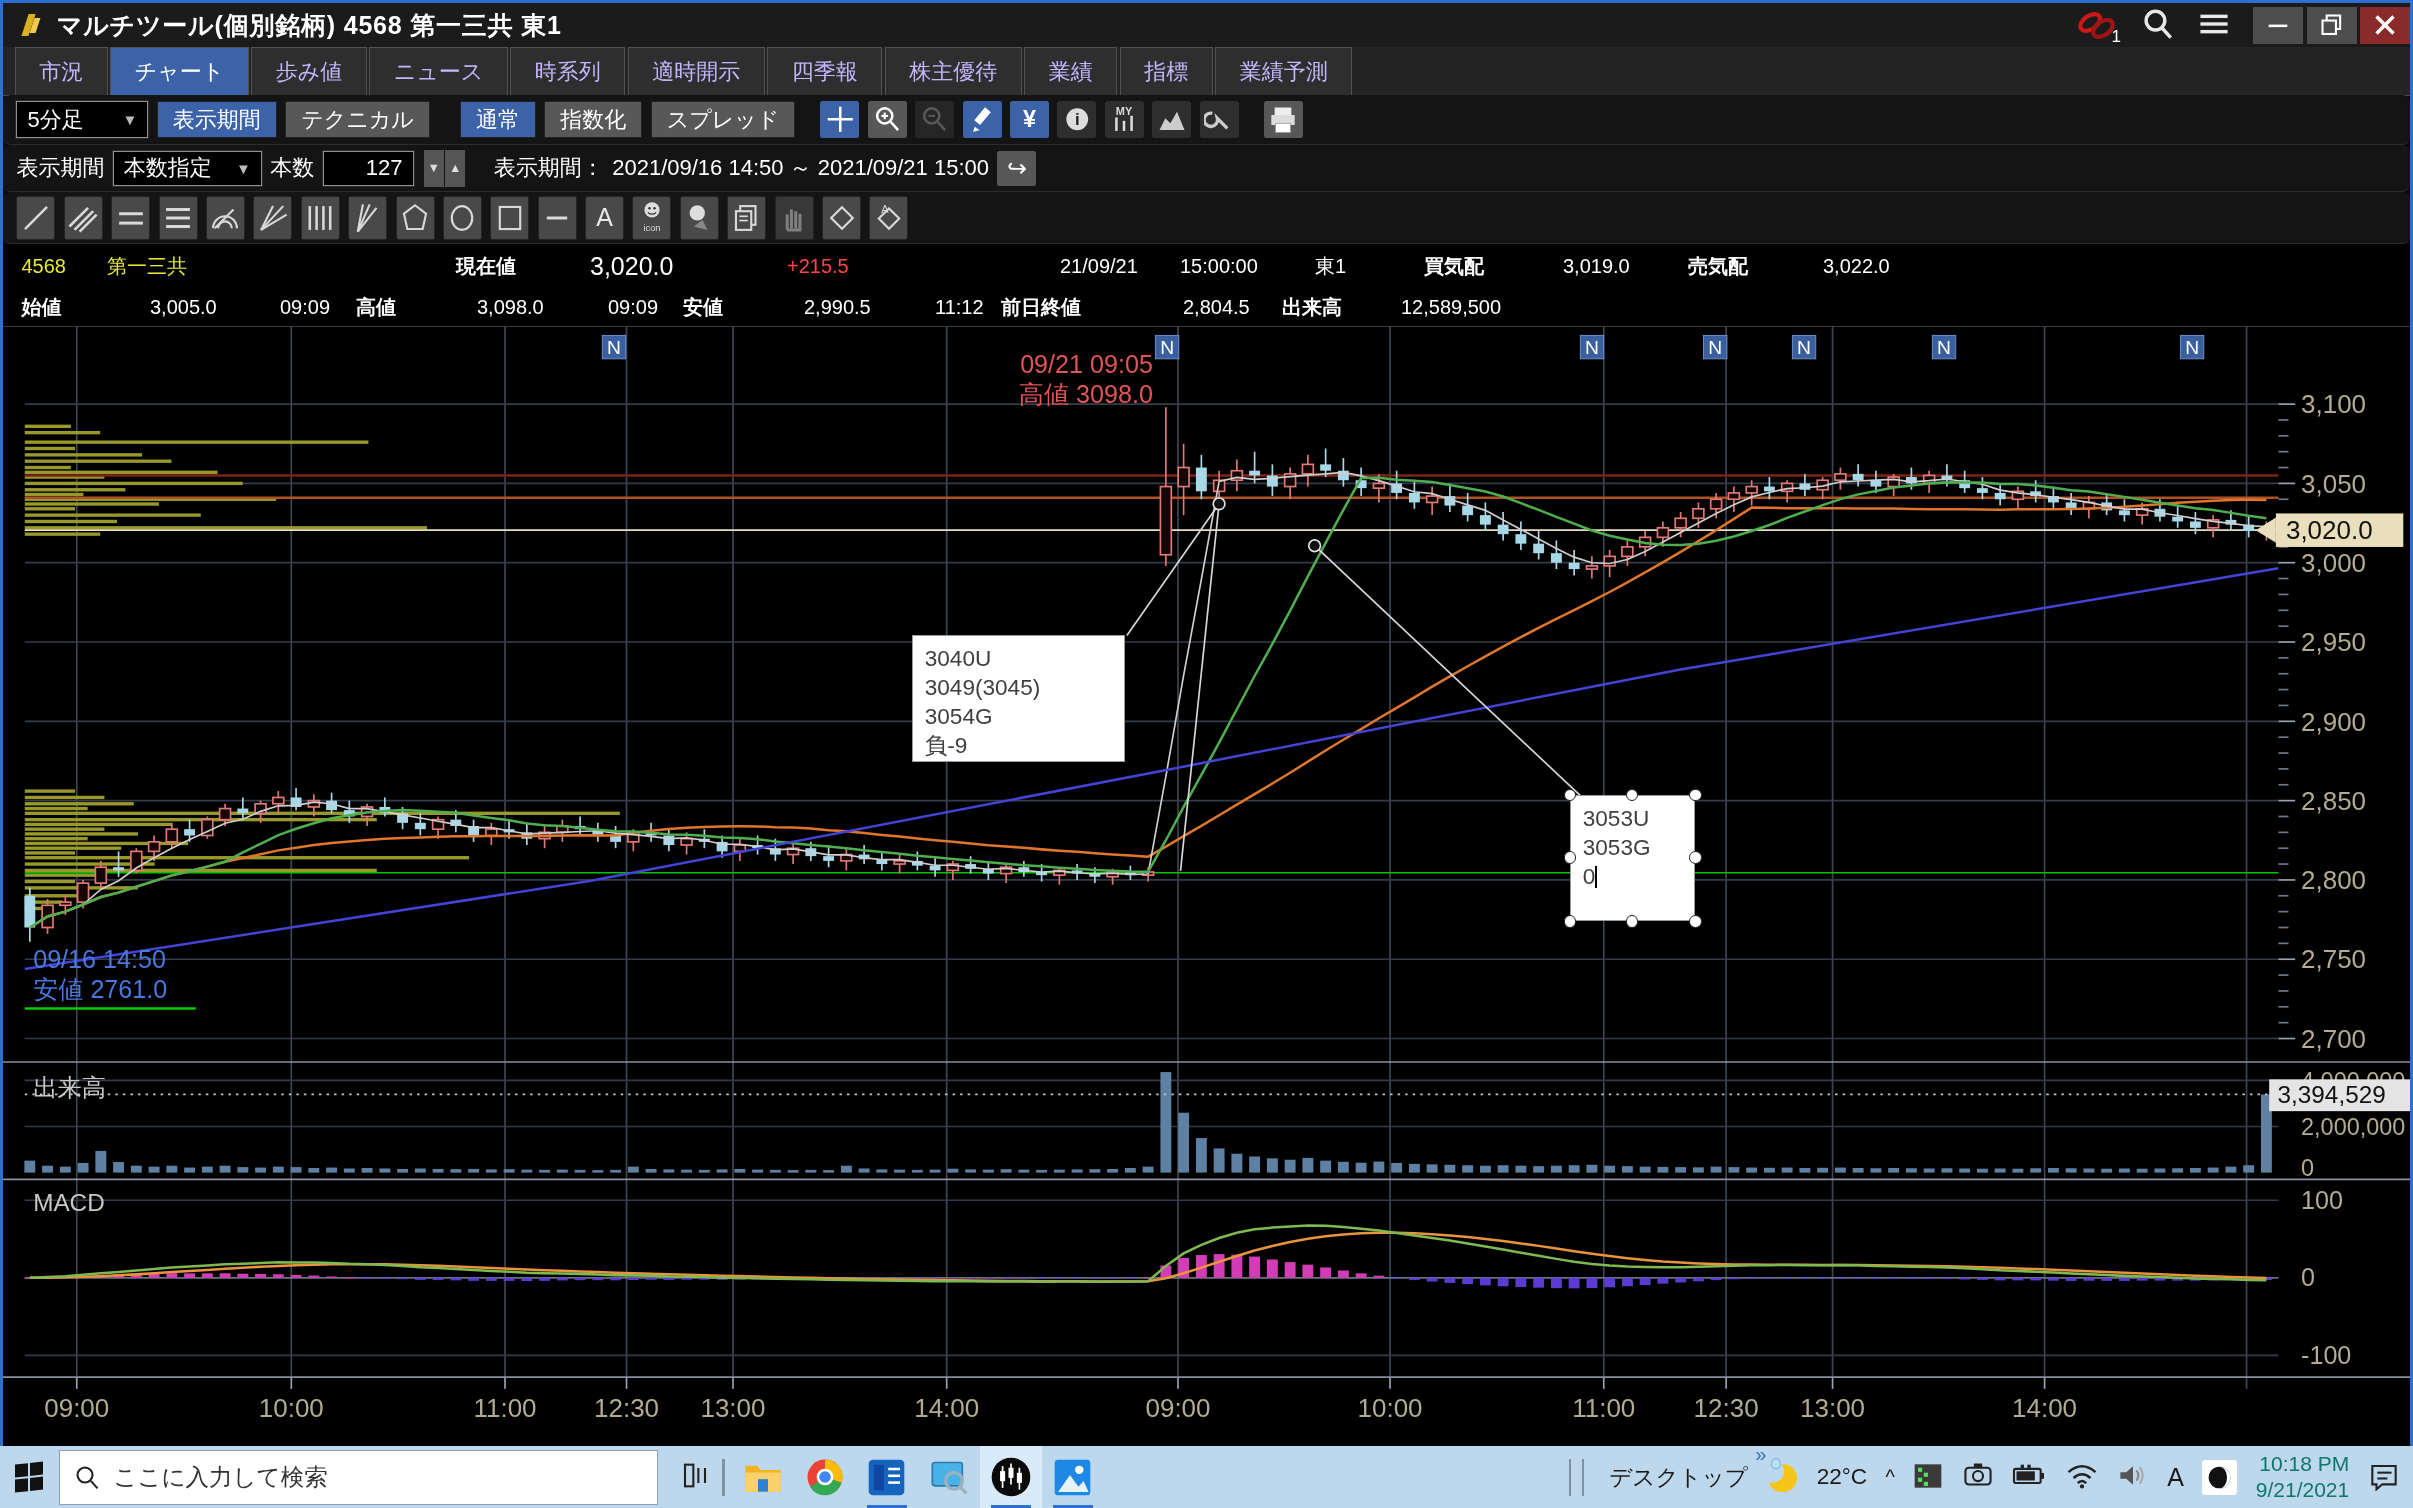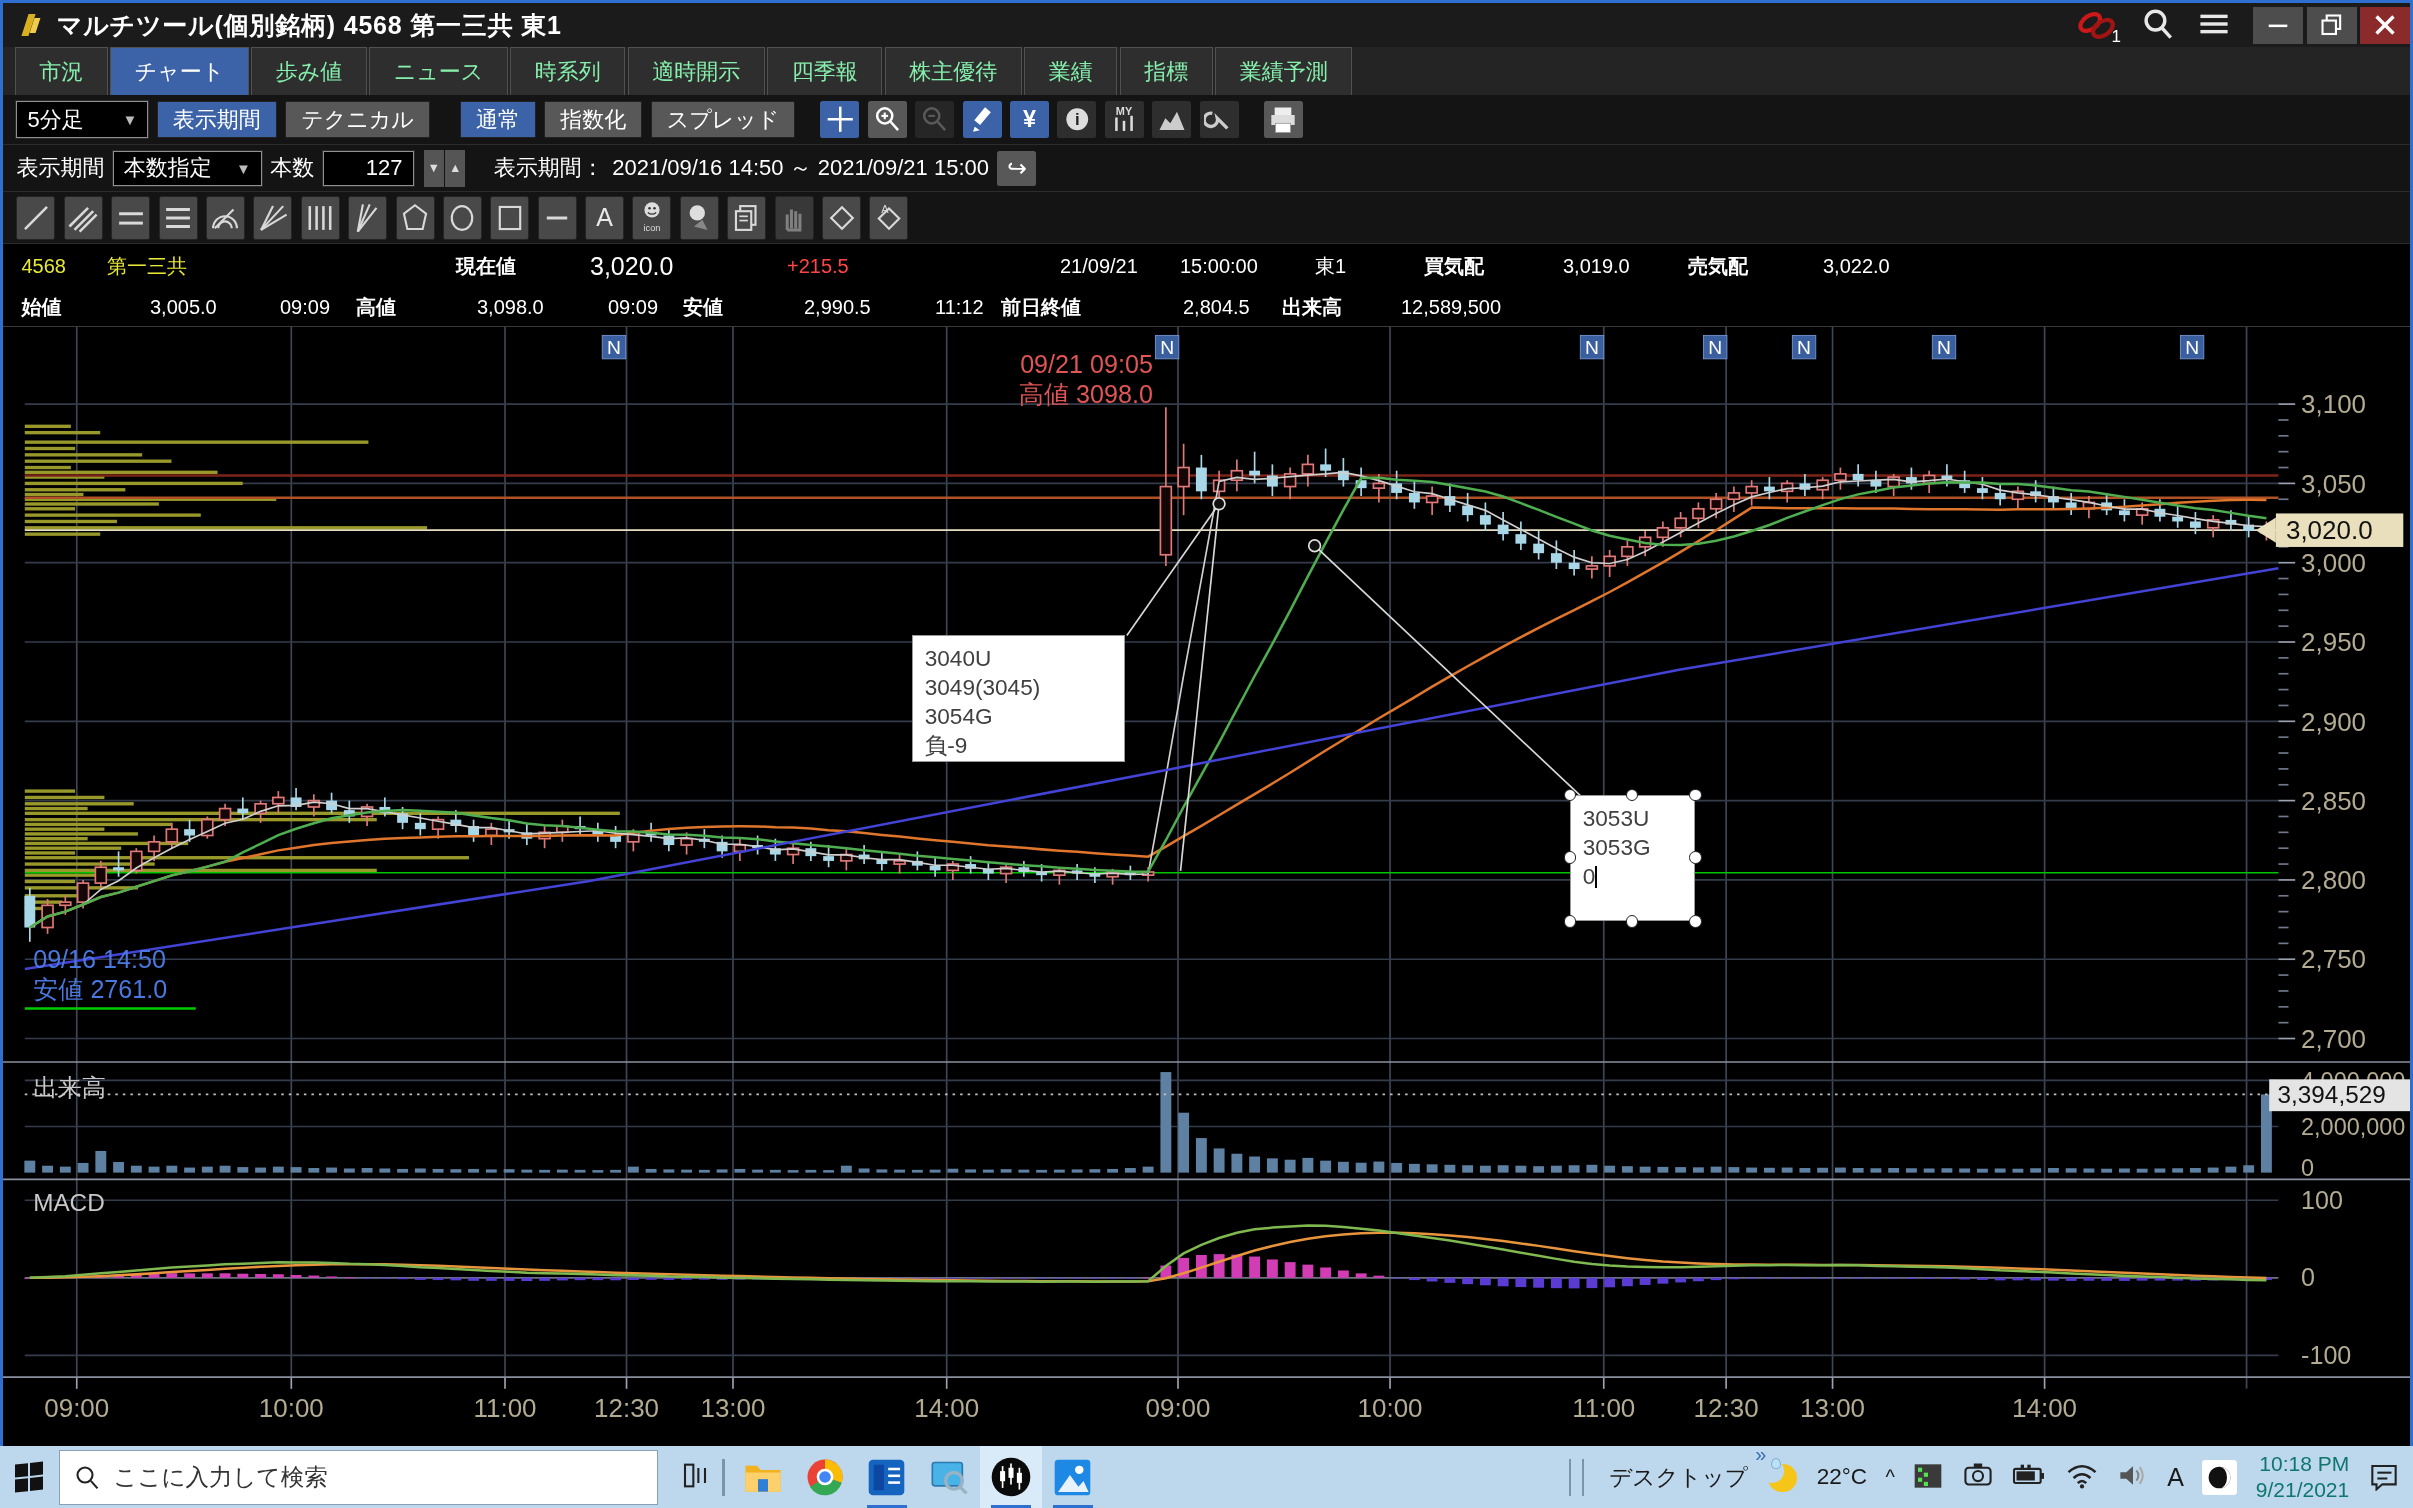--- a/index.html
+++ b/index.html
@@ -16,25 +16,25 @@
   .appicon .a2 { left:11px; top:5px; width:5.9px; height:15px; transform:skewX(-18deg); background:#f0cc4a; }
   .title-text { color:#fff; font-size:25px; font-weight:bold; margin-left:13.4px; letter-spacing:0.8px; }
   .tb-right { margin-left:auto; display:flex; align-items:center; gap:22px; }
   .winbtn { width:50px; height:37px; display:flex; align-items:center; justify-content:center; }
   .winbtn.min,.winbtn.res { background:#4d4d4d; }
   .winbtn.close { background:#8a2a2a; }
   
   .tabbar { position:absolute; left:0; top:44px; right:0; height:49px; background:#242424;
     border-bottom:1.7px solid#4a4a4a; display:flex; align-items:stretch; padding-left:11.7px; }
   .tab { min-width:87px; padding:0 23.5px; display:flex; align-items:center; justify-content:center;
-    font-size:22px; color:#86efac; background:#2e2e2e; border:0.8px solid #515151; border-bottom:none; margin-right:2.5px; }
+    font-size:22px; color:#c4b5fd; background:#2e2e2e; border:0.8px solid #515151; border-bottom:none; margin-right:2.5px; }
   .tab.active { background:#3c63a8; color:#fff; }
   
   .tbrow { position:absolute; left:0; right:0; background:#141414; display:flex; align-items:center;
-    padding-left:13.4px; gap:8.4px; border-bottom:0.8px solid #2c2c2c; color:#fff; font-size:22px; }
+    padding-left:13.4px; gap:8.4px; border-bottom:0.8px solid #2c2c2c; color:#fff; font-size:22px;border-radius:8px; }
   .tb1 { top:92px; height:50px; }
   .tb2 { top:142px; height:47px; }
   .tb3 { top:189px; height:52px; }
   .blacksel { background:#000; border:0.8px solid #909090; outline:1.7px solid #2a2a2a; height:37px;
     color:#fff; display:flex; align-items:center; justify-content:space-between; padding:0 10px; }
   .blacksel .arr { color:#bbb; font-size:15px; margin-left:11.7px; }
   .btn { height:37px; padding:0 15px; display:flex; align-items:center; justify-content:center;
     font-size:22px; color:#fff; border-radius:1.7px; border:0.8px solid #222; }
   .btn.blue { background:#3c63a8; }
   .btn.gray { background:#585858; }

